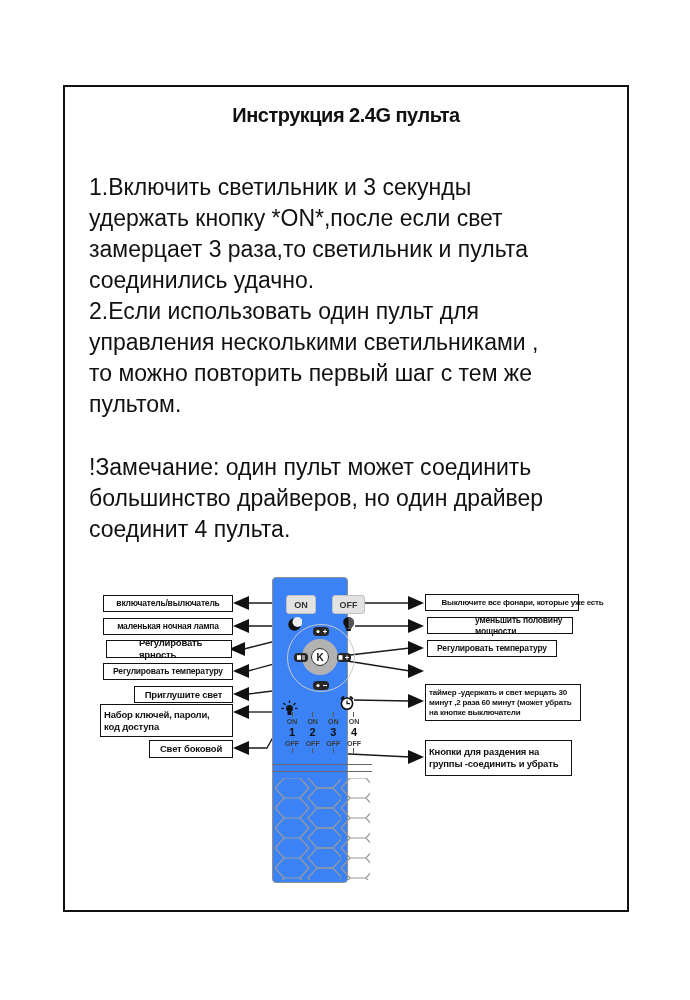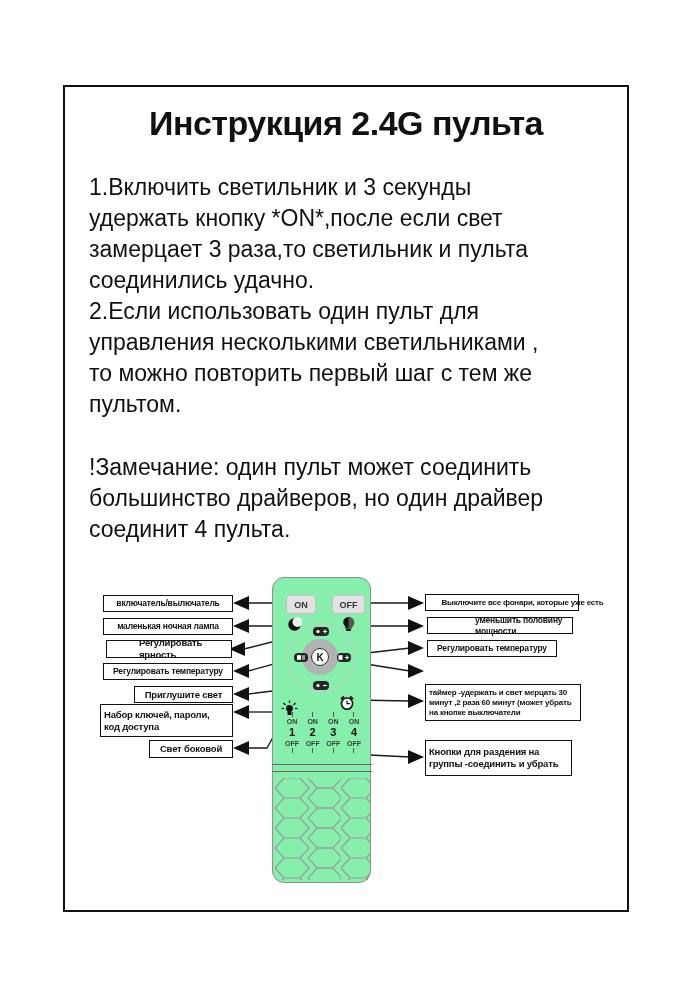--- a/index.html
+++ b/index.html
@@ -6,42 +6,42 @@
   body{
     width:690px;height:1000px;position:relative;background:#fff;
     font-family:"Liberation Sans", sans-serif;color:#111;overflow:hidden;
   }
   .page-border{
     position:absolute;left:63px;top:85px;width:562px;height:823px;
     border:2px solid #111;background:#fff;
   }
   .title{
     position:absolute;left:63px;top:104px;width:566px;text-align:center;
-    font-size:34px;font-weight:bold;letter-spacing:-0.5px;
+    font-size:20px;font-weight:bold;letter-spacing:-0.5px;
   }
   .bodytext{
     position:absolute;left:89px;top:172px;width:520px;
     font-size:23px;line-height:31px;white-space:pre-line;
   }
   .notetext{
     position:absolute;left:89px;top:452px;width:520px;
     font-size:23px;line-height:31px;white-space:pre-line;
   }
   
   .lbl{
     position:absolute;background:#fff;border:1.2px solid #111;
     display:flex;align-items:center;justify-content:center;
     font-size:8.5px;font-weight:bold;color:#111;text-align:left;
     white-space:pre-line;line-height:1.25;padding:1px 3px;box-sizing:border-box;
     letter-spacing:-0.2px;
   }
   
   .remote{
-    position:absolute;left:272px;top:577px;width:99px;height:306px;
-    background:#86efac;border:1.5px solid #8f8f8f;border-radius:12px;box-sizing:border-box;
+    position:absolute;left:272px;top:577px;width:76px;height:306px;
+    background:#3b82f6;border:1.5px solid #8f8f8f;border-radius:4px;box-sizing:border-box;
   }
   .rbtn{
     position:absolute;background:#e2e2e2;border:1px solid #c0c0c0;border-radius:3px;
     display:flex;align-items:center;justify-content:center;
     font-size:9px;font-weight:bold;color:#333;
   }
   .pill{
     position:absolute;background:#262626;border-radius:4px;
     display:flex;align-items:center;justify-content:center;
   }

